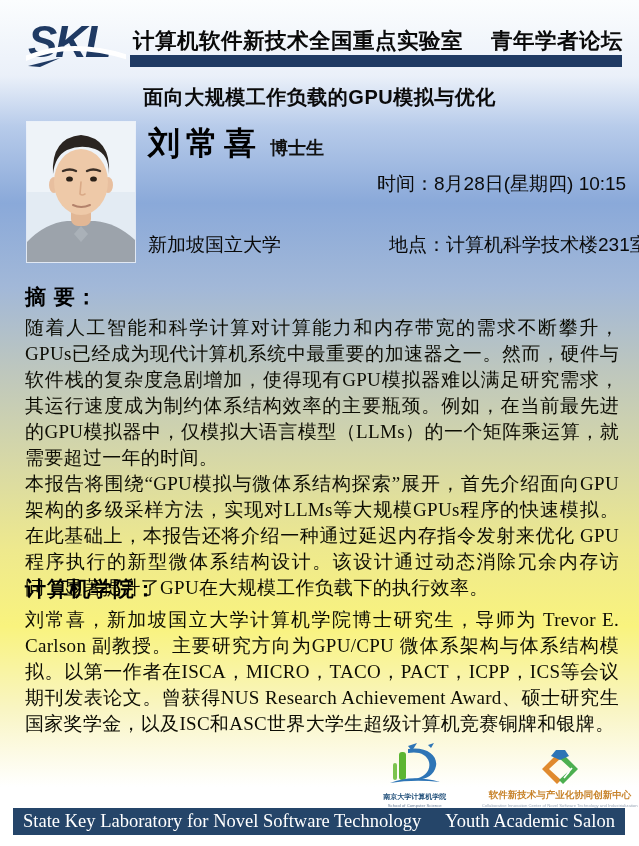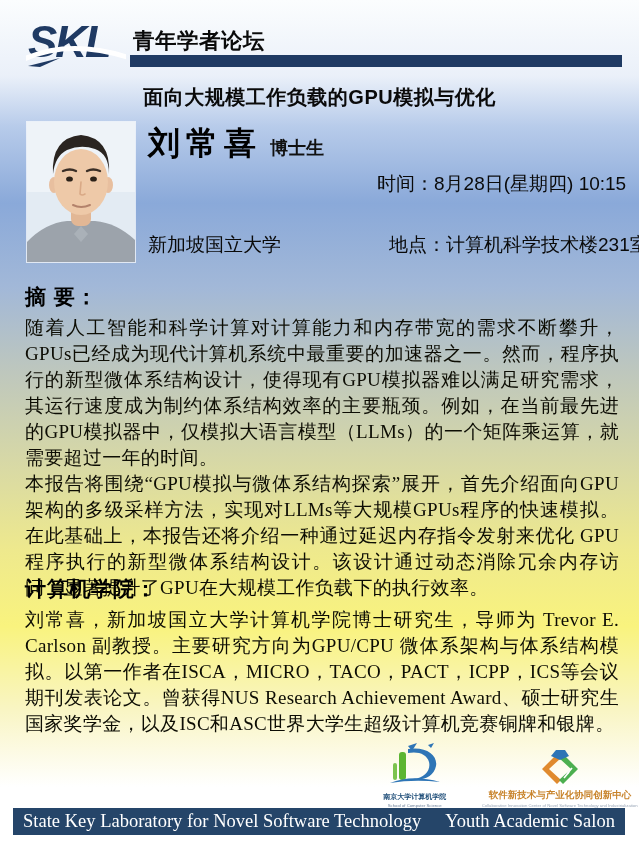--- a/index.html
+++ b/index.html
@@ -104,20 +104,21 @@
 
 <div class="poster">
 
   <svg class="skl-logo" viewBox="0 0 100 50">
     <text x="2" y="39" font-size="44" font-weight="bold" font-style="italic" font-family="Liberation Sans, sans-serif" letter-spacing="-2" fill="#1f3a63">SKL</text>
     <path d="M-4,42 C28,27 64,27 104,40" stroke="#ffffff" stroke-width="5" fill="none"></path>
     <polygon points="2,48 34,40 14,49" fill="#1f3a63"></polygon>
   </svg>
 
   <div class="header-row">
+    <span>计算机软件新技术全国重点实验室</span>
     <span>青年学者论坛</span>
   </div>
   <div class="header-bar"></div>
 
   <div class="poster-title">面向大规模工作负载的GPU模拟与优化</div>
 
   <svg class="speaker-photo" viewBox="0 0 108 140">
     <rect x="0" y="0" width="108" height="140" fill="#e3ebf3"></rect>
     <rect x="0" y="0" width="108" height="70" fill="#eef3f8"></rect>
     <path d="M0,140 L0,120 Q18,101 40,99 L68,99 Q90,101 108,118 L108,140 Z" fill="#9ca3ab"></path>
@@ -138,21 +139,21 @@
   <div class="speaker-name-row">
     <span class="speaker-name">刘常喜</span><span class="speaker-degree">博士生</span>
   </div>
 
   <div class="info-line speaker-university">新加坡国立大学</div>
   <div class="info-line seminar-time"><span>时间：</span><span>8月28日(星期四) 10:15</span></div>
   <div class="info-line seminar-location"><span>地点：</span><span>计算机科学技术楼231室</span></div>
 
   <div class="section abstract-section">
     <div class="section-heading">摘 要：</div>
-    <p class="body-text">随着人工智能和科学计算对计算能力和内存带宽的需求不断攀升，GPUs已经成为现代计算机系统中最重要的加速器之一。然而，程序执行的新型微体系结构设计，使得现有GPU模拟器难以满足研究需求，其运行速度成为制约体系结构效率的主要瓶颈。例如，在当前最先进的GPU模拟器中，仅模拟大语言模型（LLMs）的一个矩阵乘运算，就需要超过一年的时间。</p>
+    <p class="body-text">随着人工智能和科学计算对计算能力和内存带宽的需求不断攀升，GPUs已经成为现代计算机系统中最重要的加速器之一。然而，硬件与软件栈的复杂度急剧增加，使得现有GPU模拟器难以满足研究需求，其运行速度成为制约体系结构效率的主要瓶颈。例如，在当前最先进的GPU模拟器中，仅模拟大语言模型（LLMs）的一个矩阵乘运算，就需要超过一年的时间。</p>
     <p class="body-text">本报告将围绕“GPU模拟与微体系结构探索”展开，首先介绍面向GPU架构的多级采样方法，实现对LLMs等大规模GPUs程序的快速模拟。在此基础上，本报告还将介绍一种通过延迟内存指令发射来优化 GPU 程序执行的新型微体系结构设计。该设计通过动态消除冗余内存访问，显著提升了GPU在大规模工作负载下的执行效率。</p>
   </div>
 
   <div class="section bio-section">
     <div class="section-heading">计算机学院：</div>
     <p class="body-text">刘常喜，新加坡国立大学计算机学院博士研究生，导师为 Trevor E. Carlson 副教授。主要研究方向为GPU/CPU 微体系架构与体系结构模拟。以第一作者在ISCA，MICRO，TACO，PACT，ICPP，ICS等会议期刊发表论文。曾获得NUS Research Achievement Award、硕士研究生国家奖学金，以及ISC和ASC世界大学生超级计算机竞赛铜牌和银牌。</p>
   </div>
 
   <div class="logos-row">
 

